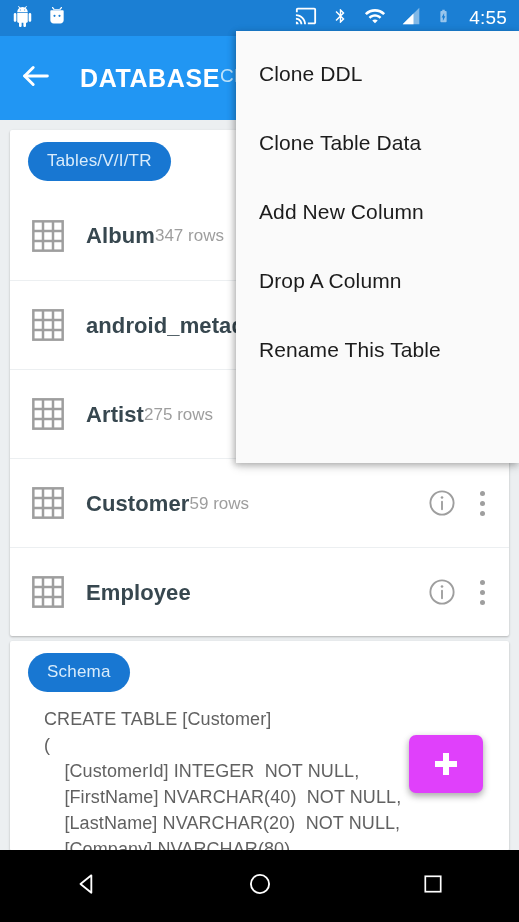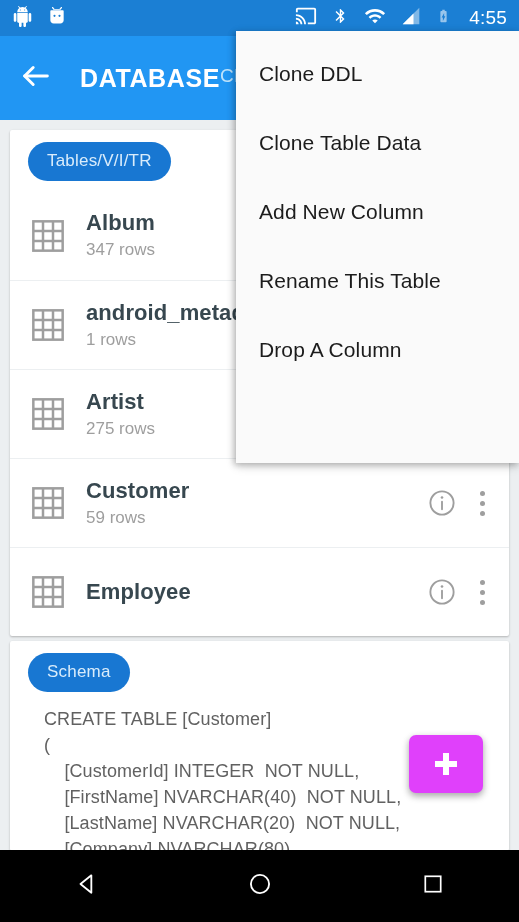--- a/index.html
+++ b/index.html
@@ -84,21 +84,21 @@
   .tlist { }
   .trow {
     position: relative;
     height: 89px;
     display: flex; align-items: center;
     padding: 0 14px 0 18px;
     border-top: 1px solid #eceff1;
   }
   .trow:first-child { border-top: none; }
   .gridicon { flex: none; width: 40px; height: 40px; margin-right: 18px; }
-  .tinfo { display: flex; flex-direction: column; justify-content: center; min-width: 0; }
+  .tinfo { display: flex; flex-direction: row; justify-content: center; min-width: 0; }
   .tname {
     font-size: 22px; font-weight: bold; color: #37474f;
     line-height: 27px; white-space: nowrap; letter-spacing: 0.1px;
   }
   .trows {
     font-size: 17px; color: #9e9e9e; line-height: 25px;
     white-space: nowrap; margin-top: 1px;
   }
   .tactions { margin-left: auto; display: flex; align-items: center; gap: 22px; padding-right: 10px; }
   .infoicon { width: 30px; height: 30px; flex: none; }
@@ -394,22 +394,22 @@
   </div>
 
   <div class="fab">
     <span class="plus"></span>
   </div>
 
   <div class="menu">
     <div class="menuitem">Clone DDL</div>
     <div class="menuitem">Clone Table Data</div>
     <div class="menuitem">Add New Column</div>
+    <div class="menuitem">Drop A Column</div>
     <div class="menuitem">Rename This Table</div>
-    <div class="menuitem">Drop A Column</div>
   </div>
 
   <div class="navbar">
     <div class="navbtn">
       <span>
         <svg width="26" height="26" viewBox="0 0 24 24" fill="none" stroke="#ffffff" stroke-width="1.7" stroke-linejoin="round">
           <path d="M16 4L6 12l10 8z"></path>
         </svg>
       </span>
     </div>

